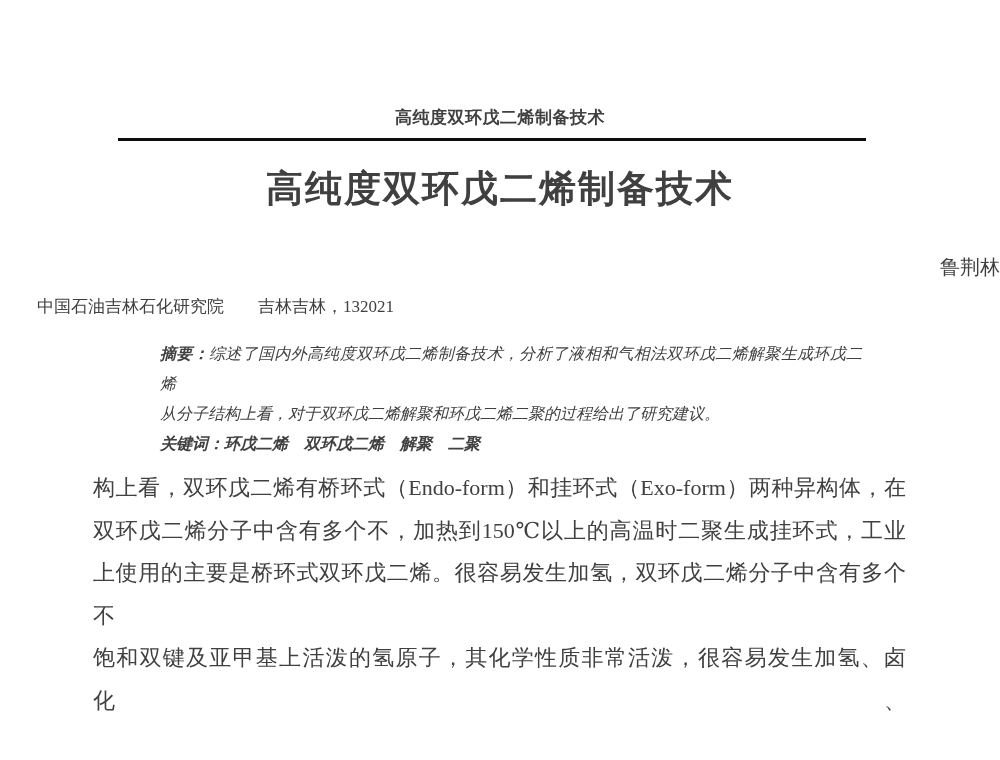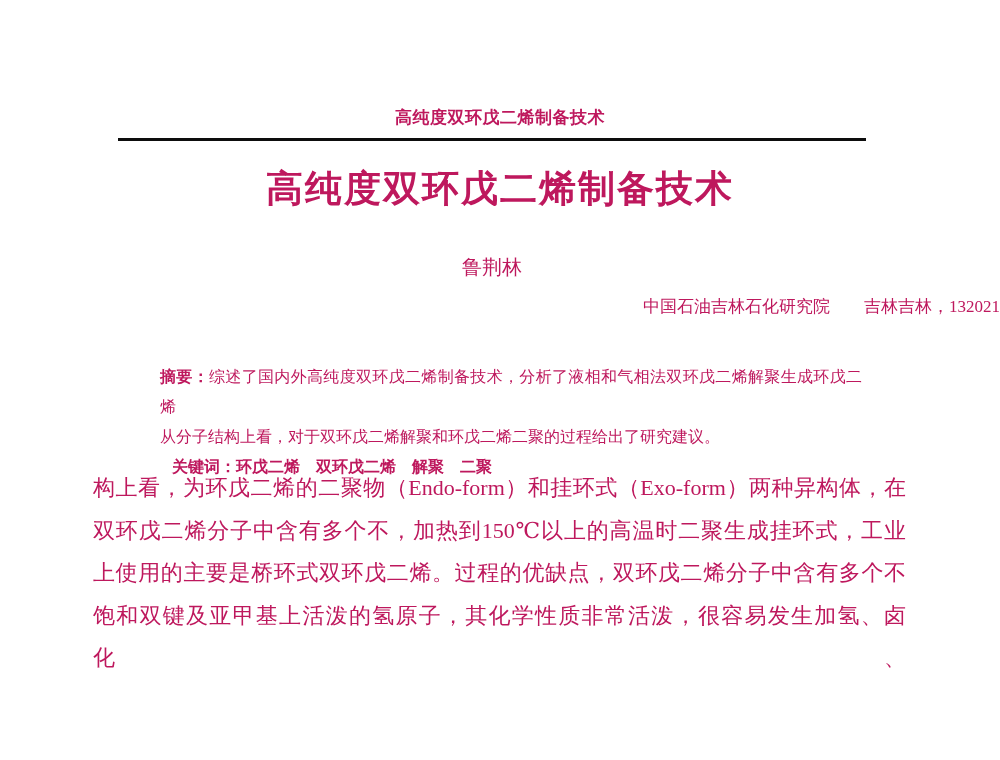--- a/index.html
+++ b/index.html
@@ -2,21 +2,21 @@
 <html><head>
 <meta charset="utf-8">
 <style>
   * { margin: 0; padding: 0; box-sizing: border-box; }
   html, body { background: #ffffff; }
   .page {
     position: relative;
     width: 1000px;
     height: 760px;
     background: #ffffff;
-    color: #be185d;
+    color: #404040;
     font-family: "Liberation Serif", "DejaVu Serif", serif;
     overflow: hidden;
     margin: 0 auto;
   }
   .running-head {
     position: absolute;
     top: 106px; left: 0; right: 0;
     text-align: center;
     font-size: 17px;
     font-weight: bold;
@@ -31,40 +31,42 @@
   .title {
     position: absolute;
     top: 164px; left: 0; right: 0;
     text-align: center;
     font-size: 37px;
     font-weight: bold;
     letter-spacing: 2px;
   }
   .author {
     position: absolute;
-    top: 254px; left: 0; right: 16px;
-    text-align: center;
+    top: 254px; left: 0; right: 0;
+    text-align: right;
     font-size: 20px;
   }
   .affiliation {
     position: absolute;
     top: 295px; left: 0; right: 0;
-    text-align: right;
+    text-align: left;
     font-size: 17px;
+    padding-left: 37px;
   }
   .abstract {
     position: absolute;
-    top: 362px; left: 160px;
+    top: 339px; left: 160px;
     width: 702px;
     font-size: 16px;
     line-height: 30px;
+    font-style: italic;
   }
   .abs-line.full { text-align: justify; text-align-last: justify; }
   .abs-label { font-weight: bold; }
-  .kw-line { font-weight: bold; margin-left: 12px; }
+  .kw-line { font-weight: bold; }
   .body-block {
     position: absolute;
     top: 467px; left: 93px;
     width: 813px;
     font-size: 22px;
     line-height: 42.5px;
   }
   .body-line { text-align: justify; text-align-last: justify; }
   .body-line.first { text-indent: 2em; }
 </style>
@@ -83,20 +85,20 @@
 
   <div class="affiliation">中国石油吉林石化研究院　　吉林吉林，132021</div>
 
   <div class="abstract">
     <div class="abs-line full"><span class="abs-label">摘要：</span><span>综述了国内外高纯度双环戊二烯制备技术，分析了液相和气相法双环戊二烯解聚生成环戊二烯</span></div>
     <div class="abs-line">从分子结构上看，对于双环戊二烯解聚和环戊二烯二聚的过程给出了研究建议。</div>
     <div class="abs-line kw-line"><span>关键词：</span><span>环戊二烯　双环戊二烯　解聚　二聚</span></div>
   </div>
 
   <div class="body-block">
-    <div class="body-line">构上看，为环戊二烯的二聚物（Endo-form）和挂环式（Exo-form）两种异构体，在</div>
+    <div class="body-line">构上看，双环戊二烯有桥环式（Endo-form）和挂环式（Exo-form）两种异构体，在</div>
     <div class="body-line">双环戊二烯分子中含有多个不，加热到150℃以上的高温时二聚生成挂环式，工业</div>
-    <div class="body-line">上使用的主要是桥环式双环戊二烯。过程的优缺点，双环戊二烯分子中含有多个不</div>
+    <div class="body-line">上使用的主要是桥环式双环戊二烯。很容易发生加氢，双环戊二烯分子中含有多个不</div>
     <div class="body-line">饱和双键及亚甲基上活泼的氢原子，其化学性质非常活泼，很容易发生加氢、卤化、</div>
 
   </div>
 
 </div>
 
 </body></html>

